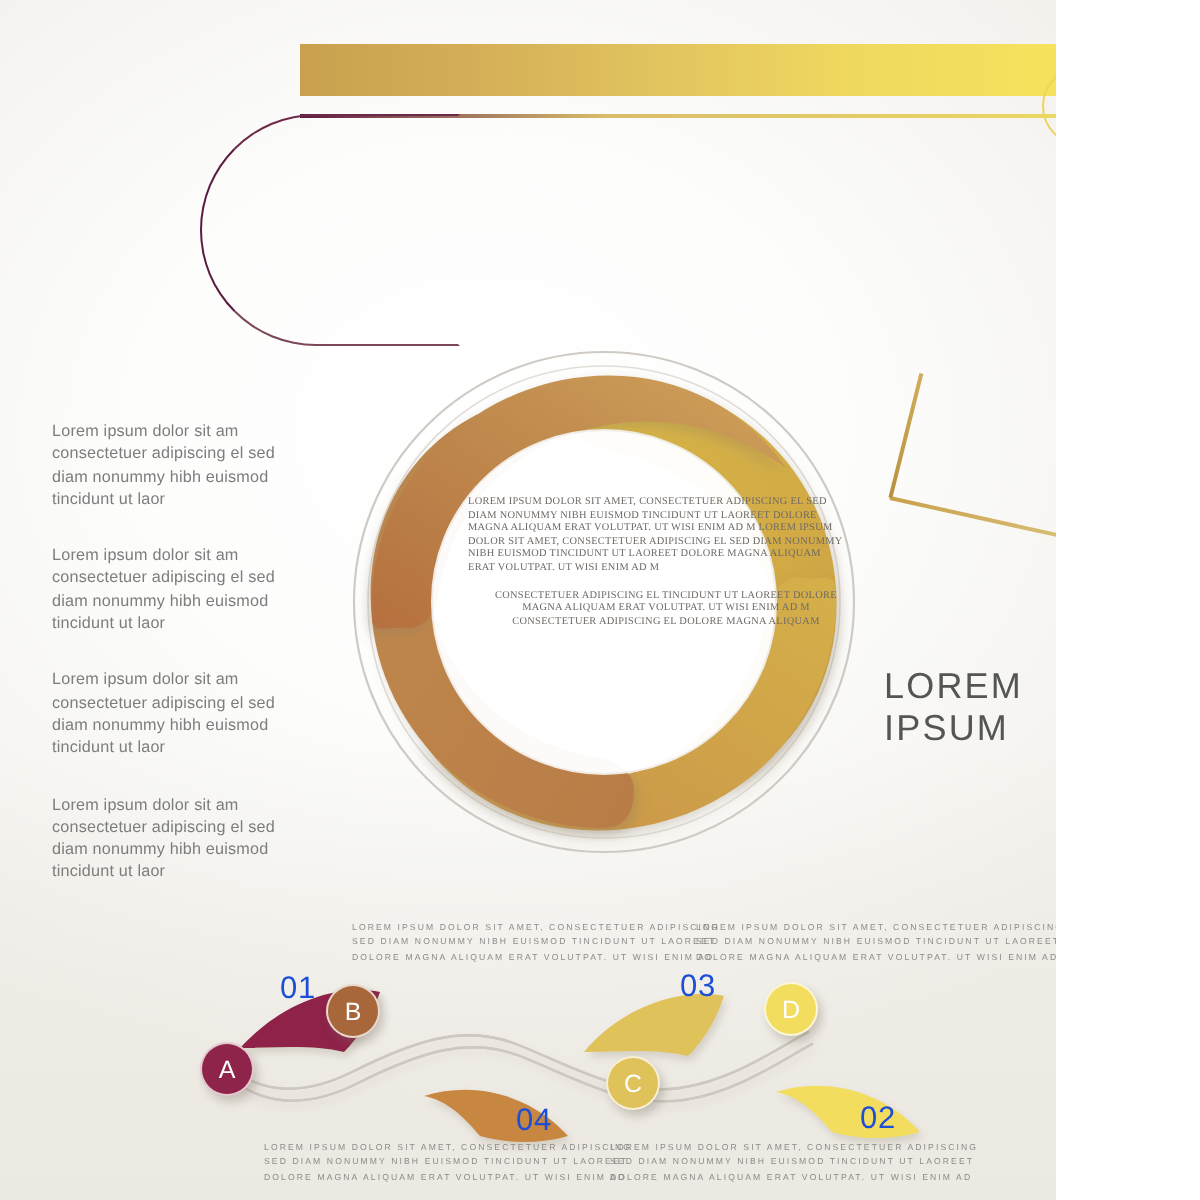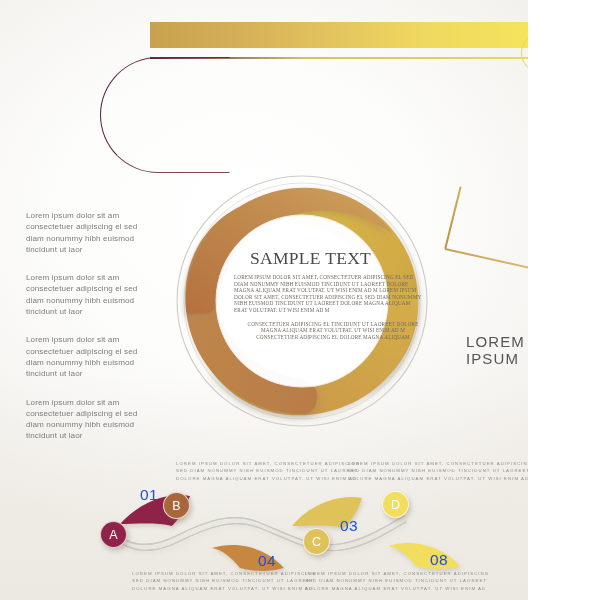--- a/index.html
+++ b/index.html
@@ -80,22 +80,22 @@
     font-size:5.2px;line-height:6.6px;color:#6f6a66;letter-spacing:.15px;
     margin:0 0 0 2px;
   }
   .ct-block2{
     font-family:"Liberation Serif", serif;
     font-size:5.2px;line-height:6.6px;color:#6f6a66;letter-spacing:.15px;
     text-align:center;margin:7px 0 0 12px;
   }
 
   .lorem-right{
-    position:absolute;left:466px;top:333px;
-    font-size:15px;color:#555;letter-spacing:1.1px;
+    position:absolute;left:442px;top:333px;
+    font-size:18px;color:#555;letter-spacing:1.1px;
   }
 
   
   .tl{position:absolute;left:0;top:452px;width:600px;height:148px;}
   .tl svg{position:absolute;left:0;top:0;width:600px;height:148px;}
 
   .node{
     position:absolute;width:27px;height:27px;border-radius:50%;
     display:flex;align-items:center;justify-content:center;
     font-size:12.5px;color:#fff;
@@ -203,21 +203,20 @@
         C 103 50 73 83 67 127
         C 65 137 58 143 50 142
         C 40 141 34 146 34 136 Z"></path>
 
       <circle cx="150" cy="129" r="86" fill="#ffffff" opacity="0.97"></circle>
       <circle cx="150" cy="129" r="86" fill="none" stroke="#f0ece5" stroke-width="1"></circle>
     </svg>
   </div>
 
   <div class="center-text">
-    <div class="sample-title">SAMPLE TEXT</div>
     <div class="ct-block">LOREM IPSUM DOLOR SIT AMET, CONSECTETUER ADIPISCING EL SED DIAM NONUMMY NIBH EUISMOD TINCIDUNT UT LAOREET DOLORE MAGNA ALIQUAM ERAT VOLUTPAT. UT WISI ENIM AD M LOREM IPSUM DOLOR SIT AMET, CONSECTETUER ADIPISCING EL SED DIAM NONUMMY NIBH EUISMOD TINCIDUNT UT LAOREET DOLORE MAGNA ALIQUAM ERAT VOLUTPAT. UT WISI ENIM AD M</div>
     <div class="ct-block2">CONSECTETUER ADIPISCING EL TINCIDUNT UT LAOREET DOLORE MAGNA ALIQUAM ERAT VOLUTPAT. UT WISI ENIM AD M CONSECTETUER ADIPISCING EL DOLORE MAGNA ALIQUAM</div>
   </div>
 
   <div class="lorem-right">LOREM IPSUM</div>
 
   <div class="tl">
     <svg viewBox="0 0 600 148" xmlns="http://www.w3.org/2000/svg">
       <defs>
         <filter id="rshadow" x="-40%" y="-40%" width="180%" height="180%">
@@ -266,22 +265,22 @@
     </div>
     <div class="node" style="left:303px;top:76px;background:#e0c25a;">
       <span>C</span>
     </div>
     <div class="node" style="left:382px;top:39px;background:#f2dd5e;">
       <span>D</span>
     </div>
 
     <div class="num" style="left:140px;top:34px;">01</div>
     <div class="num" style="left:258px;top:100px;">04</div>
-    <div class="num" style="left:340px;top:33px;margin-top:32px;">03</div>
-    <div class="num" style="left:430px;top:99px;">08</div>
+    <div class="num" style="left:340px;top:33px;">03</div>
+    <div class="num" style="left:430px;top:99px;">02</div>
 
     <div class="tl-p" style="left:176px;top:8px;">LOREM IPSUM DOLOR SIT AMET, CONSECTETUER ADIPISCING SED DIAM NONUMMY NIBH EUISMOD TINCIDUNT UT LAOREET DOLORE MAGNA ALIQUAM ERAT VOLUTPAT. UT WISI ENIM AD</div>
     <div class="tl-p" style="left:348px;top:8px;">LOREM IPSUM DOLOR SIT AMET, CONSECTETUER ADIPISCING SED DIAM NONUMMY NIBH EUISMOD TINCIDUNT UT LAOREET DOLORE MAGNA ALIQUAM ERAT VOLUTPAT. UT WISI ENIM AD</div>
     <div class="tl-p" style="left:132px;top:118px;">LOREM IPSUM DOLOR SIT AMET, CONSECTETUER ADIPISCING SED DIAM NONUMMY NIBH EUISMOD TINCIDUNT UT LAOREET DOLORE MAGNA ALIQUAM ERAT VOLUTPAT. UT WISI ENIM AD</div>
     <div class="tl-p" style="left:305px;top:118px;">LOREM IPSUM DOLOR SIT AMET, CONSECTETUER ADIPISCING SED DIAM NONUMMY NIBH EUISMOD TINCIDUNT UT LAOREET DOLORE MAGNA ALIQUAM ERAT VOLUTPAT. UT WISI ENIM AD</div>
   </div>
 
 </div>
 
 </body></html>

